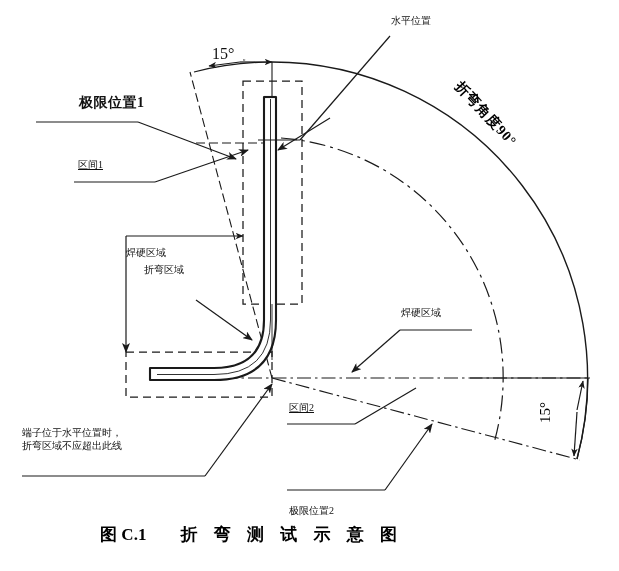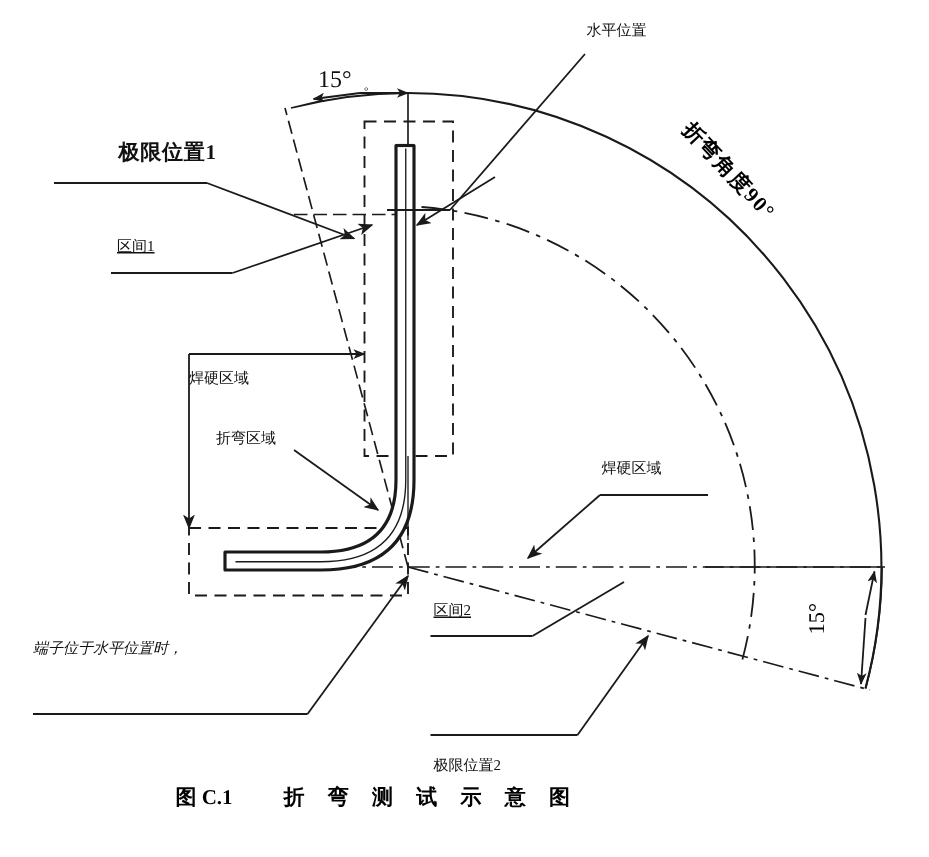--- a/index.html
+++ b/index.html
@@ -62,21 +62,21 @@
     white-space: nowrap;
   }
   #caption {
     position: absolute;
     left: 0;
     top: 523px;
     width: 503px;
     text-align: center;
     font-family: "Liberation Serif", "DejaVu Serif", serif;
     font-weight: bold;
-    font-size: 14px;
+    font-size: 17px;
   }
   #caption .cap-num { letter-spacing: 0px; }
   #caption .cap-gap { display: inline-block; width: 34px; }
   #caption .cap-title { letter-spacing: 6px; }
   .twoline { line-height: 1.25; }
 </style>
 </head>
 <body>
 
 <div id="page">
@@ -170,34 +170,35 @@
     <line x1="577" y1="410" x2="583" y2="381" stroke="#1a1a1a" stroke-width="1.2" marker-end="url(#arrowFillSm)"></line>
     <line x1="577" y1="412" x2="574" y2="456" stroke="#1a1a1a" stroke-width="1.2" marker-end="url(#arrowFillSm)"></line>
   </svg>
 
   <div class="lbl lbl-bold" style="left:36px; top:96px;">极限位置1</div>
 
   <div class="lbl lbl-cn" style="left:78px; top:160px;text-decoration:underline;">区间1</div>
 
   <div class="lbl lbl-cn" style="left:126px; top:212px;margin-top:36px;">焊硬区域</div>
 
-  <div class="lbl lbl-cn" style="left:144px; top:288px;">折弯区域</div>
+  <div class="lbl lbl-cn" style="left:144px; top:265px;">折弯区域</div>
 
   <div class="lbl lbl-cn" style="left:391px; top:16px;">水平位置</div>
 
   <div class="rot-arc" style="left:464px; top:78px; transform: rotate(47deg);">折弯角度90°</div>
 
   <div class="lbl lbl-cn" style="left:401px; top:308px;">焊硬区域</div>
 
   <div class="lbl lbl-cn" style="left:289px; top:403px;text-decoration:underline;">区间2</div>
 
   <div class="lbl lbl-cn" style="left:289px; top:468px;margin-top:38px;">极限位置2</div>
 
-  <div class="lbl lbl-cn twoline" style="left:22px; top:427px;font-style:italic;">
+  <div class="lbl lbl-cn twoline" style="left:22px; top:427px;">
     <div>端子位于水平位置时，</div>
+    <div>折弯区域不应超出此线</div>
   </div>
 
   <div class="lbl deg" style="left:212px; top:46px;">15°</div>
 
   <div class="lbl" style="left:242px; top:52px; font-size:10px;">。</div>
 
   <div class="rot-vert" style="left:535px; top:404px; transform: rotate(-90deg);">15°</div>
 
   <div id="caption">
     <span class="cap-num">图 C.1</span><span class="cap-gap"></span><span class="cap-title">折 弯 测 试 示 意 图</span>

